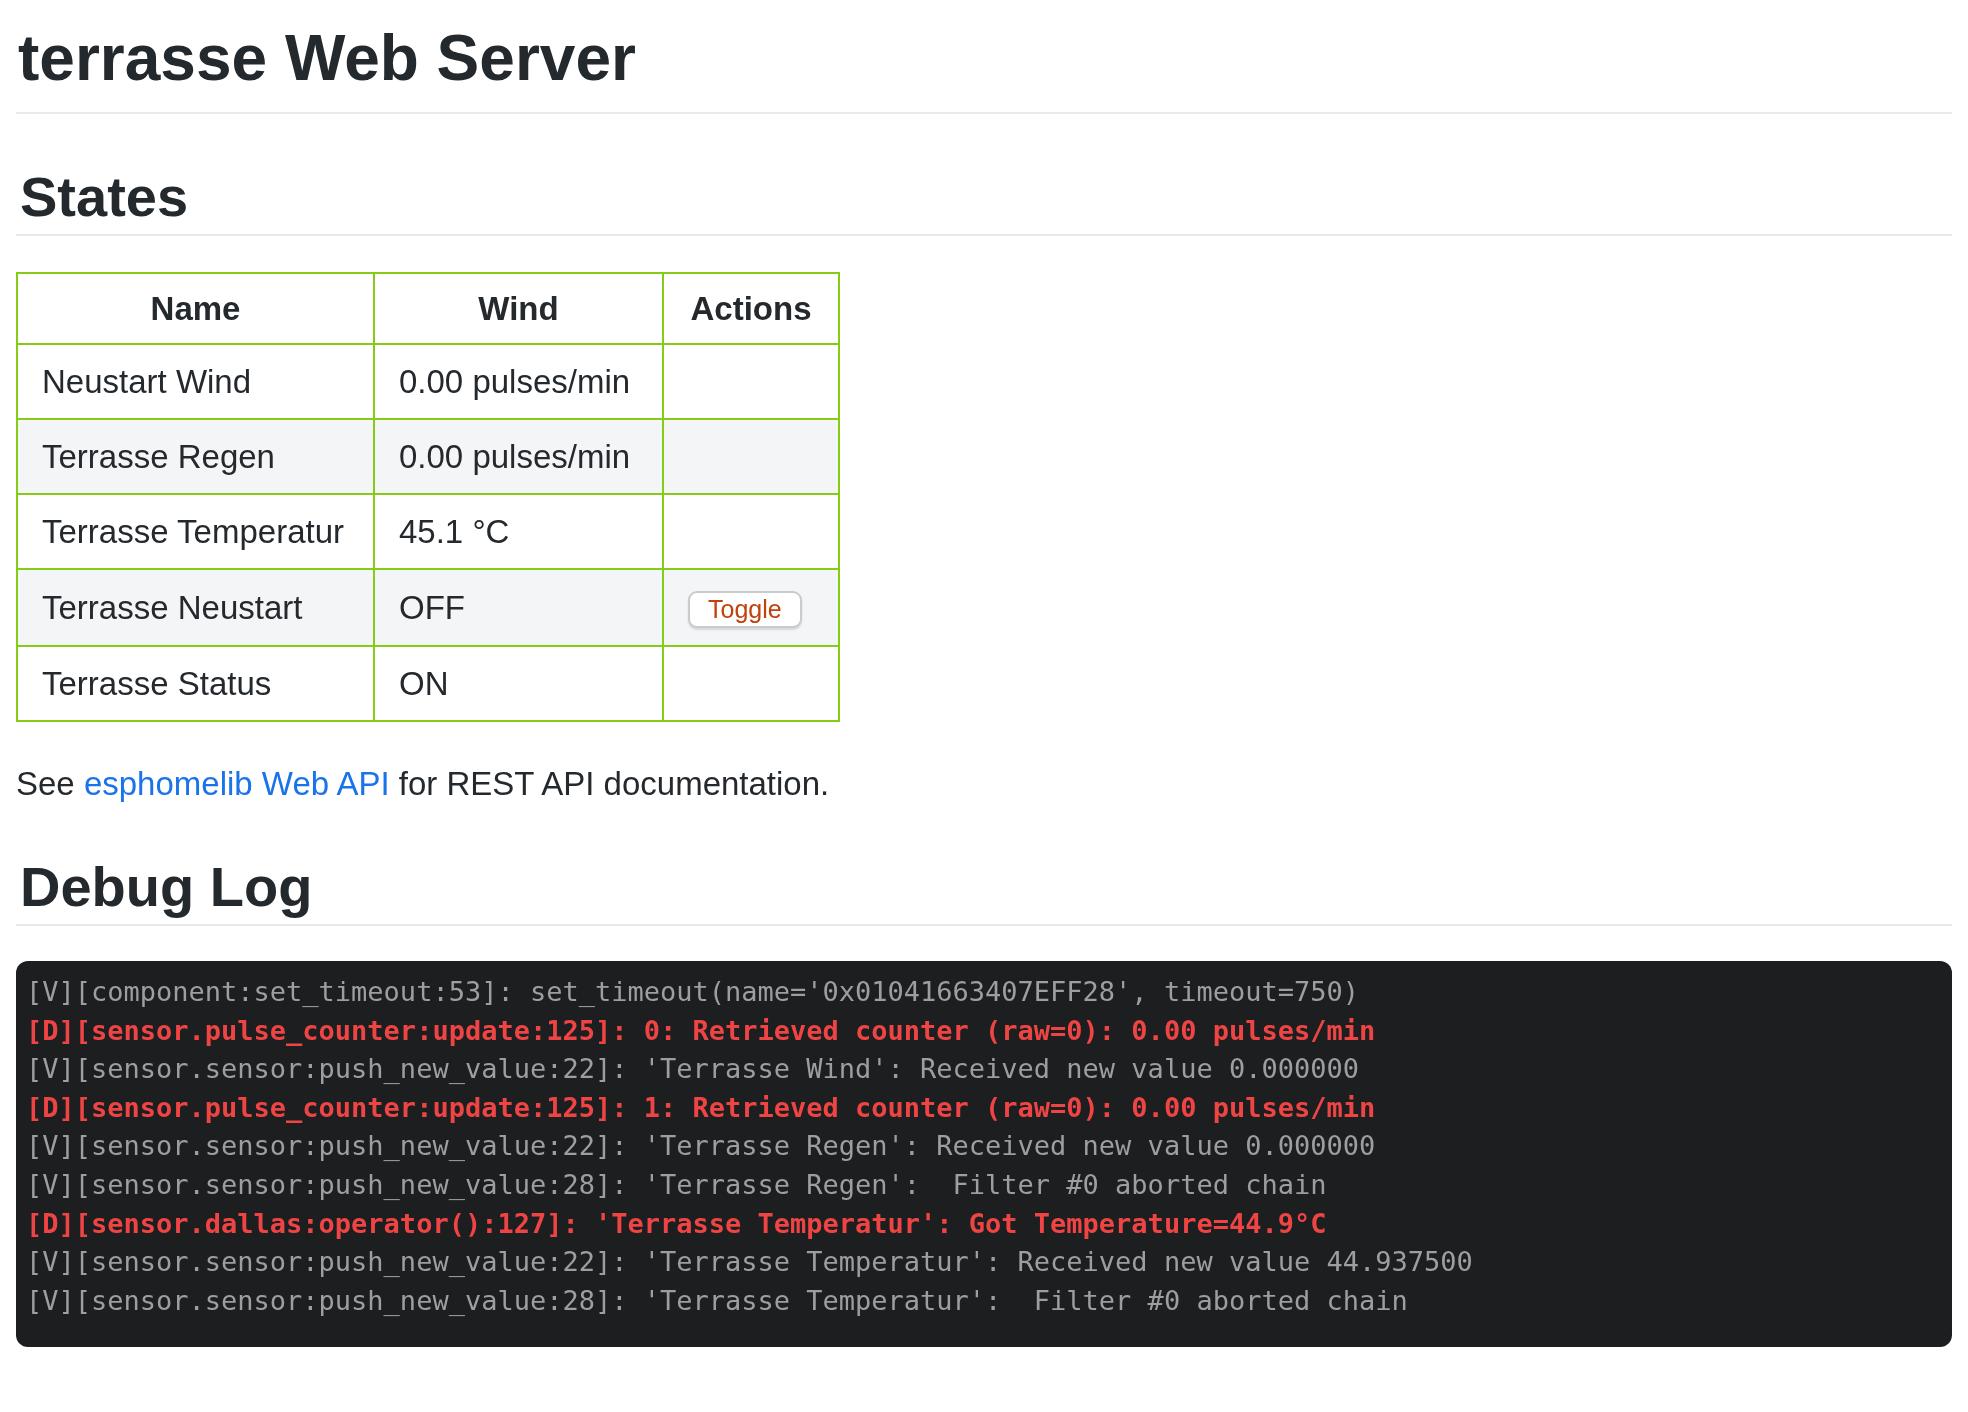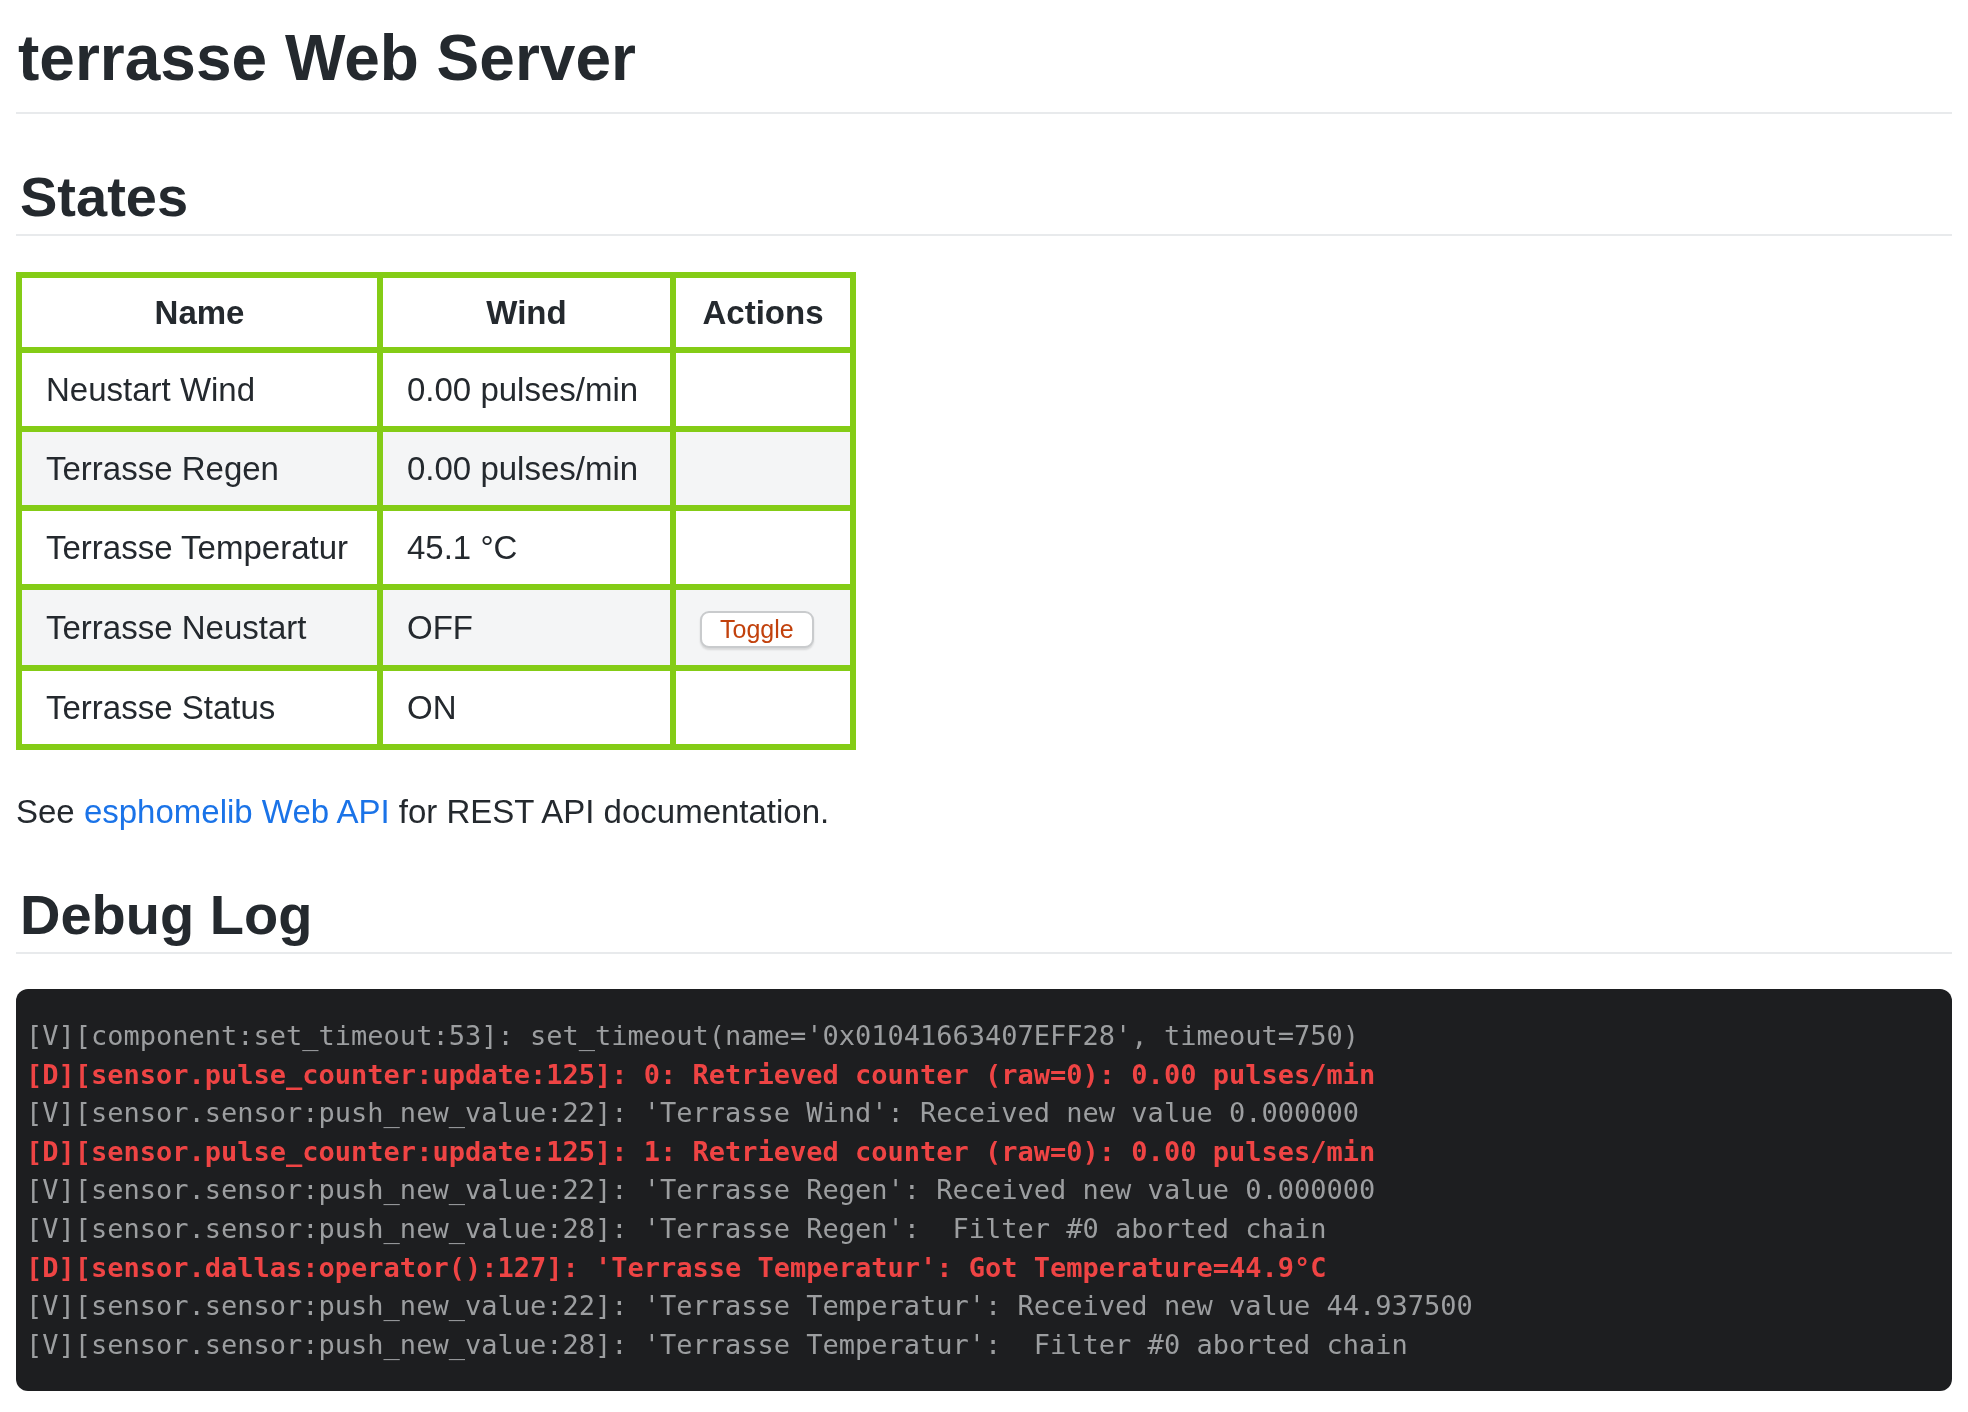--- a/index.html
+++ b/index.html
@@ -34,21 +34,21 @@
     padding: 0 0 12px 4px;
     border-bottom: 2px solid #e8eaec;
     color: #24292e;
   }
   table.states-table {
     border-collapse: collapse;
     margin-top: 36px;
     font-size: 33px;
   }
   table.states-table th, table.states-table td {
-    border: 6px solid #84cc16;
+    border: 2px solid #84cc16;
   }
   table.states-table th {
     font-weight: 700;
     text-align: center;
     padding: 15px 24px;
     line-height: 39px;
   }
   table.states-table td {
     text-align: left;
     padding: 17px 24px;
@@ -80,21 +80,21 @@
   }
   p.api-note a {
     color: #1a73e8;
     text-decoration: none;
     cursor: pointer;
   }
   .log-box {
     margin-top: 35px;
     background: #1d1e20;
     border-radius: 12px;
-    padding: 28px 10px 27px 10px;
+    padding: 12px 10px 27px 10px;
     overflow: hidden;
   }
   .log-line {
     font-family: "DejaVu Sans Mono", monospace;
     font-size: 27px;
     line-height: 38.6px;
     white-space: pre;
   }
   .log-line.lv-v { color: #9c9ea0; font-weight: 400; }
   .log-line.lv-d { color: #ef4444; font-weight: 700; }

